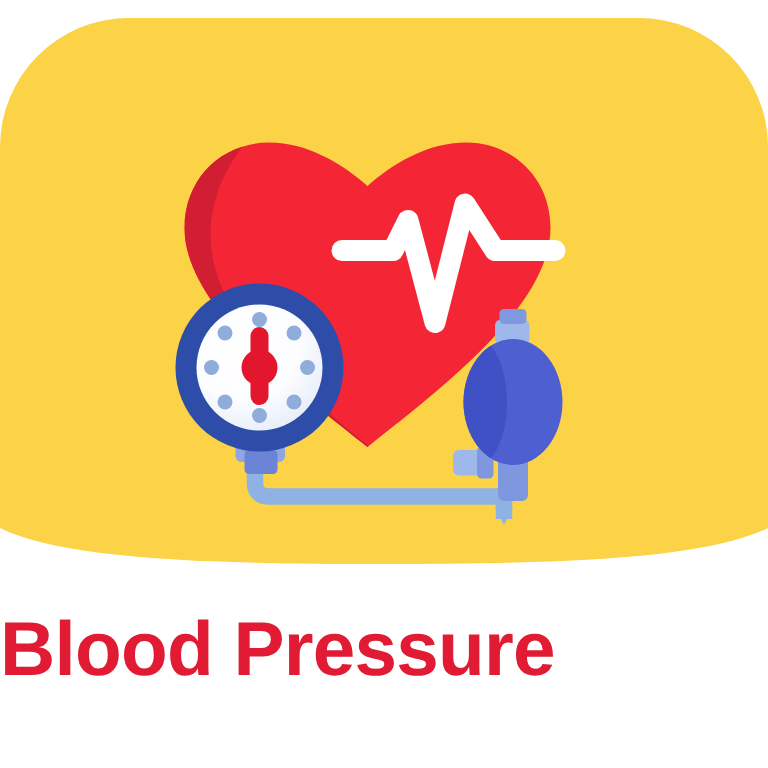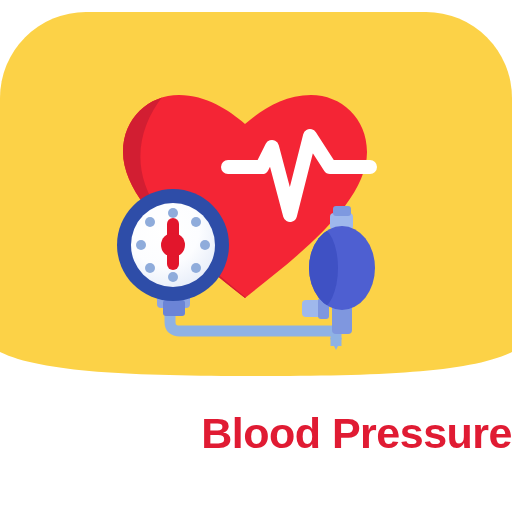--- a/index.html
+++ b/index.html
@@ -37,22 +37,22 @@
   }
   #artwork-svg {
     display: block;
   }
   
   #title {
     position: absolute;
     left: 0;
     top: 398px;
     width: 512px;
-    text-align: right;
-    font-size: 43px;
+    text-align: left;
+    font-size: 51px;
     font-weight: bold;
     letter-spacing: -0.5px;
     line-height: 70px;
     white-space: nowrap;
   }
 </style>
 </head>
 <body style="background: rgb(255, 255, 255);">
 
 <div id="app" style="background: rgb(255, 255, 255);">

